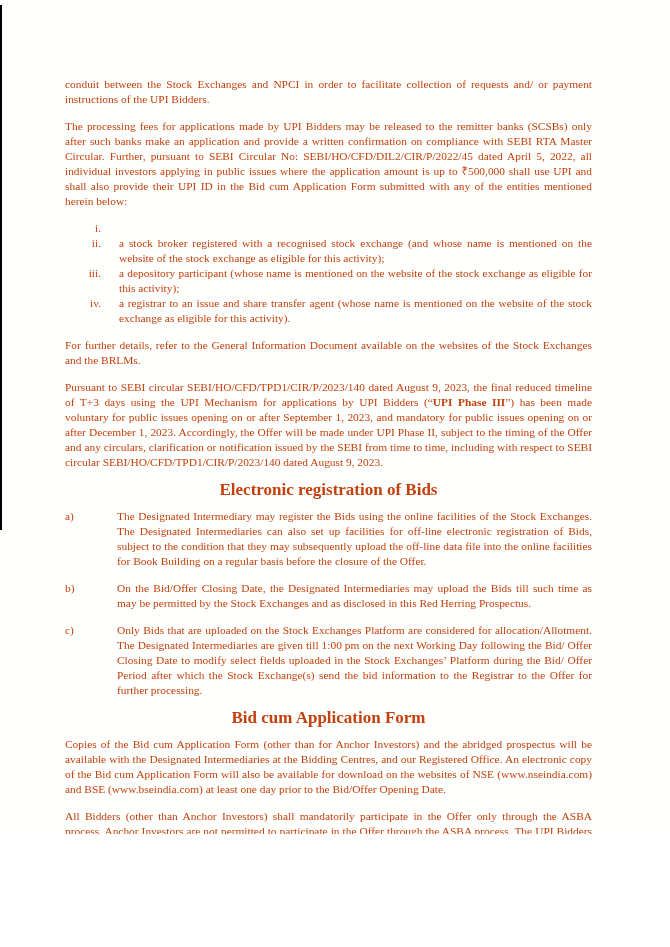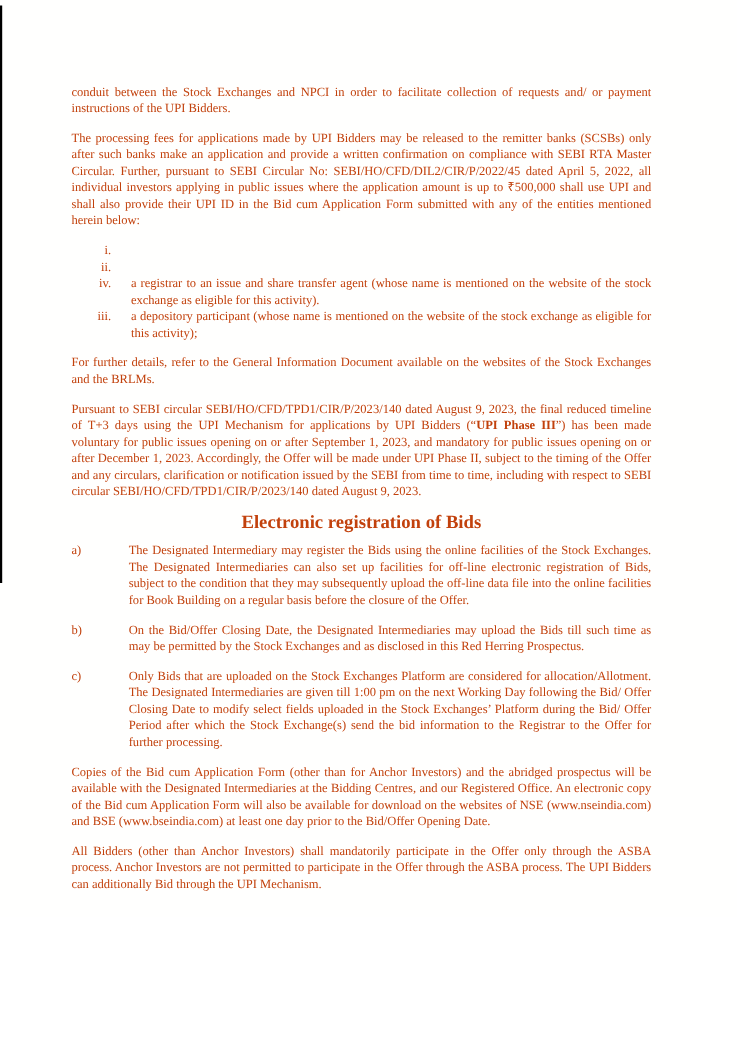--- a/index.html
+++ b/index.html
@@ -95,28 +95,29 @@
     <p class="para">conduit between the Stock Exchanges and NPCI in order to facilitate collection of requests and/ or payment instructions of the UPI Bidders.</p>
 
     <p class="para">The processing fees for applications made by UPI Bidders may be released to the remitter banks (SCSBs) only after such banks make an application and provide a written confirmation on compliance with SEBI RTA Master Circular. Further, pursuant to SEBI Circular No: SEBI/HO/CFD/DIL2/CIR/P/2022/45 dated April 5, 2022, all individual investors applying in public issues where the application amount is up to ₹500,000 shall use UPI and shall also provide their UPI ID in the Bid cum Application Form submitted with any of the entities mentioned herein below:</p>
 
     <div class="rlist">
       <div class="ritem">
         <span class="rnum">i.</span>
       </div>
       <div class="ritem">
         <span class="rnum">ii.</span>
+        <span class="rtext">a stock broker registered with a recognised stock exchange (and whose name is mentioned on the website of the stock exchange as eligible for this activity);</span>
+      </div>
+      <div class="ritem">
+        <span class="rnum">iii.</span>
+        <span class="rtext">a depository participant (whose name is mentioned on the website of the stock exchange as eligible for this activity);</span>
       </div>
       <div class="ritem">
         <span class="rnum">iv.</span>
         <span class="rtext">a registrar to an issue and share transfer agent (whose name is mentioned on the website of the stock exchange as eligible for this activity).</span>
-      </div>
-      <div class="ritem">
-        <span class="rnum">iii.</span>
-        <span class="rtext">a depository participant (whose name is mentioned on the website of the stock exchange as eligible for this activity);</span>
       </div>
     </div>
 
     <p class="para">For further details, refer to the General Information Document available on the websites of the Stock Exchanges and the BRLMs.</p>
 
     <p class="para"><span>Pursuant to SEBI circular SEBI/HO/CFD/TPD1/CIR/P/2023/140 dated August 9, 2023, the final reduced timeline of T+3 days using the UPI Mechanism for applications by UPI Bidders (“</span><b>UPI Phase III</b><span>”) has been made voluntary for public issues opening on or after September 1, 2023, and mandatory for public issues opening on or after December 1, 2023. Accordingly, the Offer will be made under UPI Phase II, subject to the timing of the Offer and any circulars, clarification or notification issued by the SEBI from time to time, including with respect to SEBI circular SEBI/HO/CFD/TPD1/CIR/P/2023/140 dated August 9, 2023.</span></p>
 
     <h3 class="heading">Electronic registration of Bids</h3>
 
     <div>
@@ -127,20 +128,21 @@
       <div class="aitem">
         <span class="anum">b)</span>
         <span class="atext">On the Bid/Offer Closing Date, the Designated Intermediaries may upload the Bids till such time as may be permitted by the Stock Exchanges and as disclosed in this Red Herring Prospectus.</span>
       </div>
       <div class="aitem">
         <span class="anum">c)</span>
         <span class="atext">Only Bids that are uploaded on the Stock Exchanges Platform are considered for allocation/Allotment. The Designated Intermediaries are given till 1:00 pm on the next Working Day following the Bid/ Offer Closing Date to modify select fields uploaded in the Stock Exchanges’ Platform during the Bid/ Offer Period after which the Stock Exchange(s) send the bid information to the Registrar to the Offer for further processing.</span>
       </div>
     </div>
 
+    <h3 class="heading">Bid cum Application Form</h3>
 
     <p class="para">Copies of the Bid cum Application Form (other than for Anchor Investors) and the abridged prospectus will be available with the Designated Intermediaries at the Bidding Centres, and our Registered Office. An electronic copy of the Bid cum Application Form will also be available for download on the websites of NSE (www.nseindia.com) and BSE (www.bseindia.com) at least one day prior to the Bid/Offer Opening Date.</p>
 
 
     <p class="para">All Bidders (other than Anchor Investors) shall mandatorily participate in the Offer only through the ASBA process. Anchor Investors are not permitted to participate in the Offer through the ASBA process. The UPI Bidders can additionally Bid through the UPI Mechanism.</p>
 
   </div>
 
   <div class="pagenum">569</div>
 

